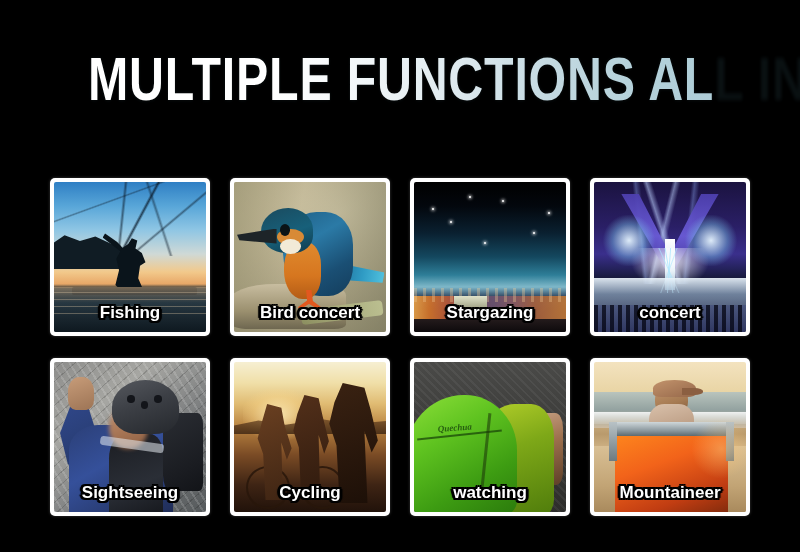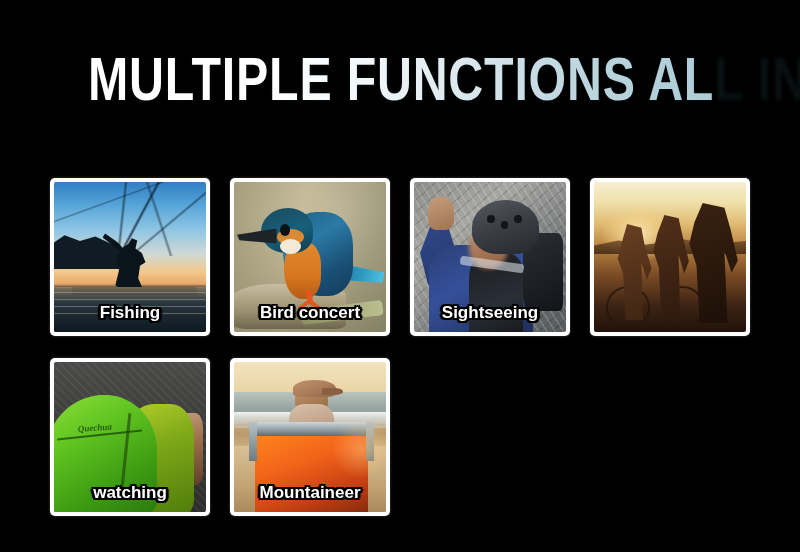--- a/index.html
+++ b/index.html
@@ -549,21 +549,51 @@
         <div class="head"></div>
         <div class="cheek"></div>
         <div class="throat"></div>
         <div class="beak"></div>
         <div class="eye"></div>
         <div class="leg"></div>
       </div>
       <div class="tile-label">Bird concert</div>
     </div>
 
-
+    <div class="tile">
+      <div class="tile-photo sc-star">
+        <div class="stars">
+          <span class="s1"></span>
+          <span class="s2"></span>
+          <span class="s3"></span>
+          <span class="s4"></span>
+          <span class="s5"></span>
+          <span class="s6"></span>
+          <span class="s7"></span>
+        </div>
+        <div class="skyline"></div>
+        <div class="building"></div>
+        <div class="ground"></div>
+      </div>
+      <div class="tile-label">Stargazing</div>
+    </div>
+
+    <div class="tile">
+      <div class="tile-photo sc-concert">
+        <div class="beams"></div>
+        <div class="vee"></div>
+        <div class="glowL"></div>
+        <div class="glowR"></div>
+        <div class="pillar"></div>
+        <div class="burst"></div>
+        <div class="stage"></div>
+        <div class="crowd"></div>
+      </div>
+      <div class="tile-label">concert</div>
+    </div>
 
     <div class="tile">
       <div class="tile-photo sc-mount">
         <div class="rock-tex"></div>
         <div class="arm"></div>
         <div class="hand"></div>
         <div class="jacket"></div>
         <div class="jacket-dark"></div>
         <div class="pack"></div>
         <div class="face"></div>
@@ -579,20 +609,21 @@
     <div class="tile">
       <div class="tile-photo sc-cycle">
         <div class="sun-glow"></div>
         <div class="ridge"></div>
         <div class="wheel1"></div>
         <div class="wheel2"></div>
         <div class="c3"></div>
         <div class="c2"></div>
         <div class="c1"></div>
       </div>
+      <div class="tile-label">Cycling</div>
     </div>
 
     <div class="tile">
       <div class="tile-photo sc-camp">
         <div class="ground-tex"></div>
         <div class="tent-door"></div>
         <div class="tent-side"></div>
         <div class="tent-main"></div>
         <div class="seam1"></div>
         <div class="seam2"></div>

